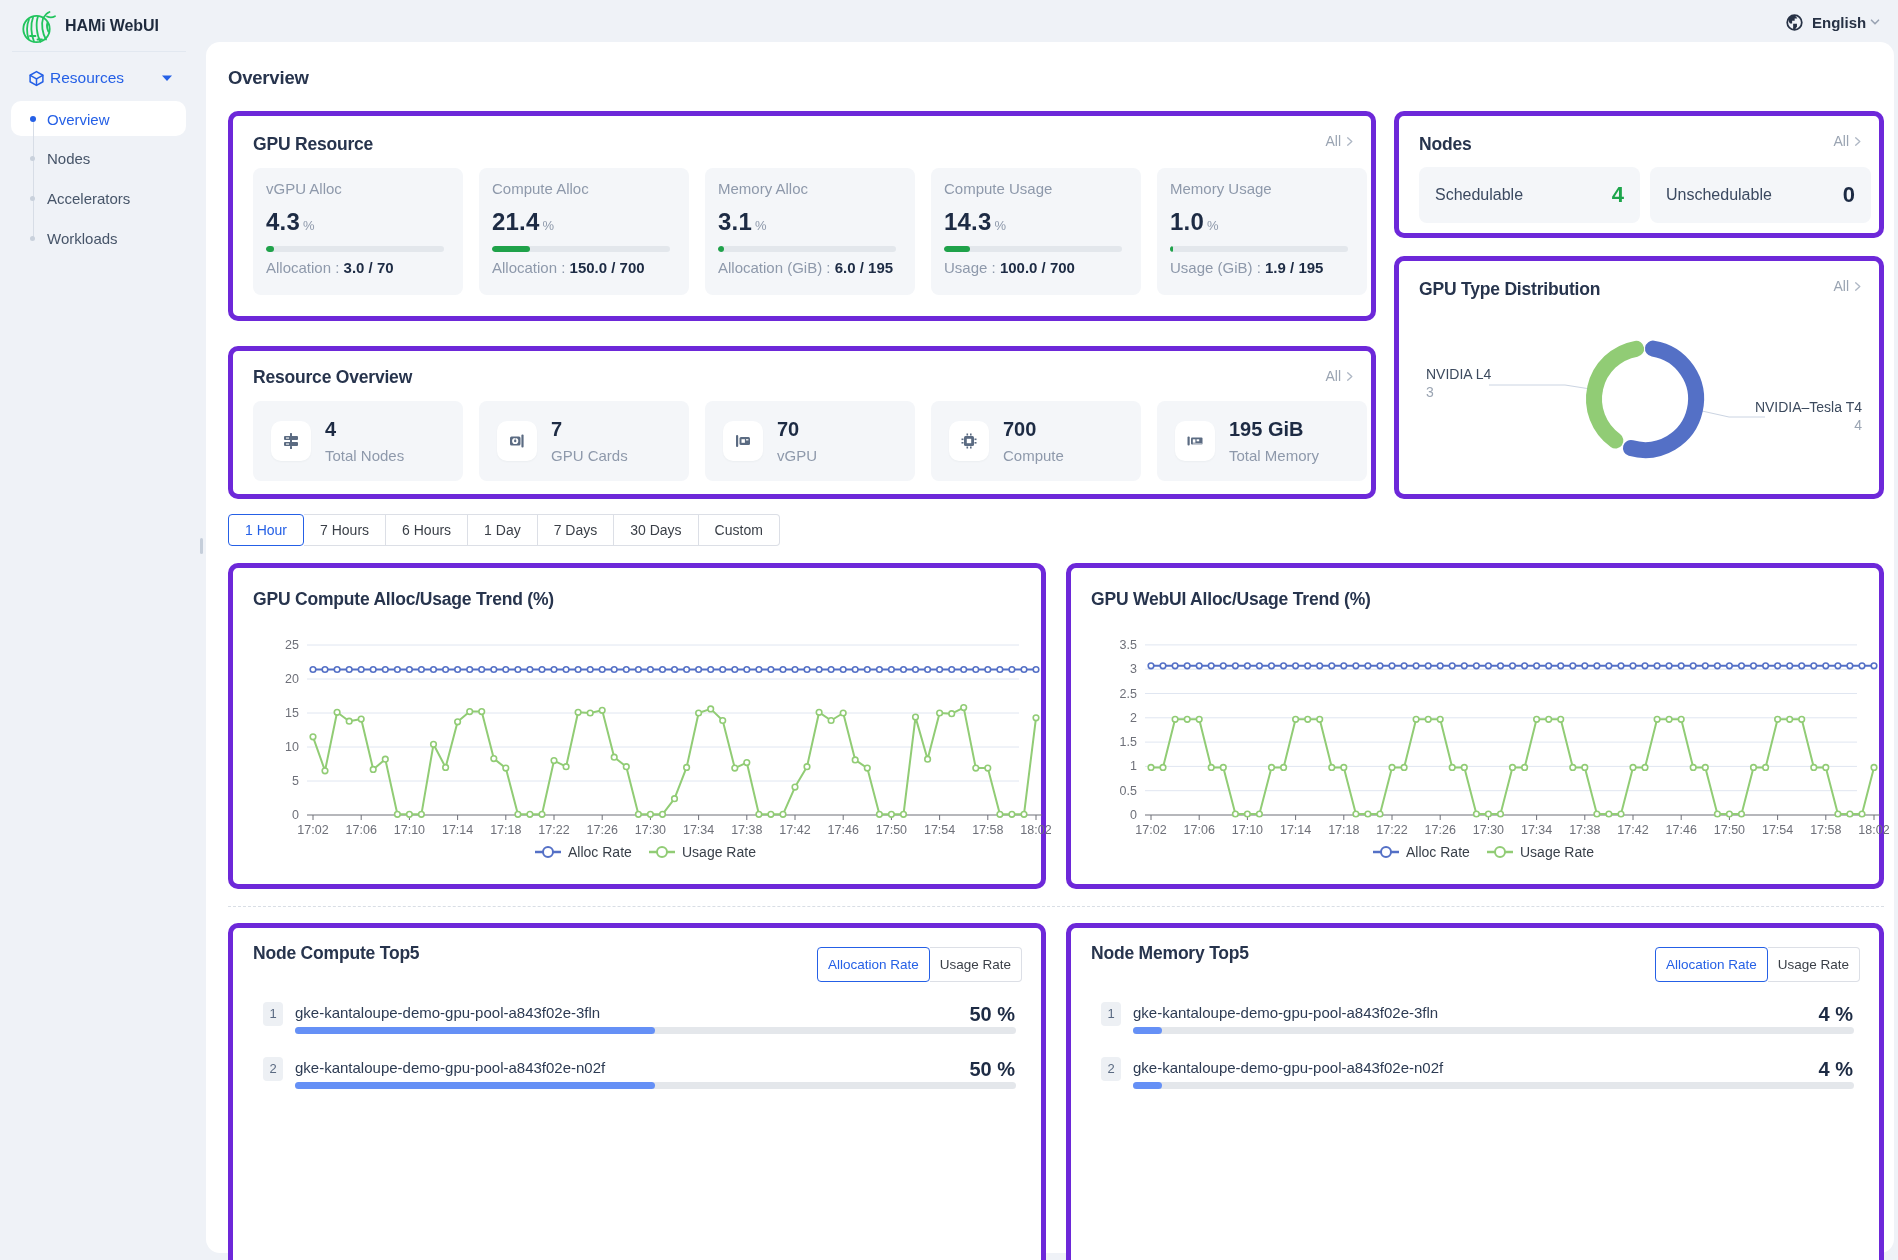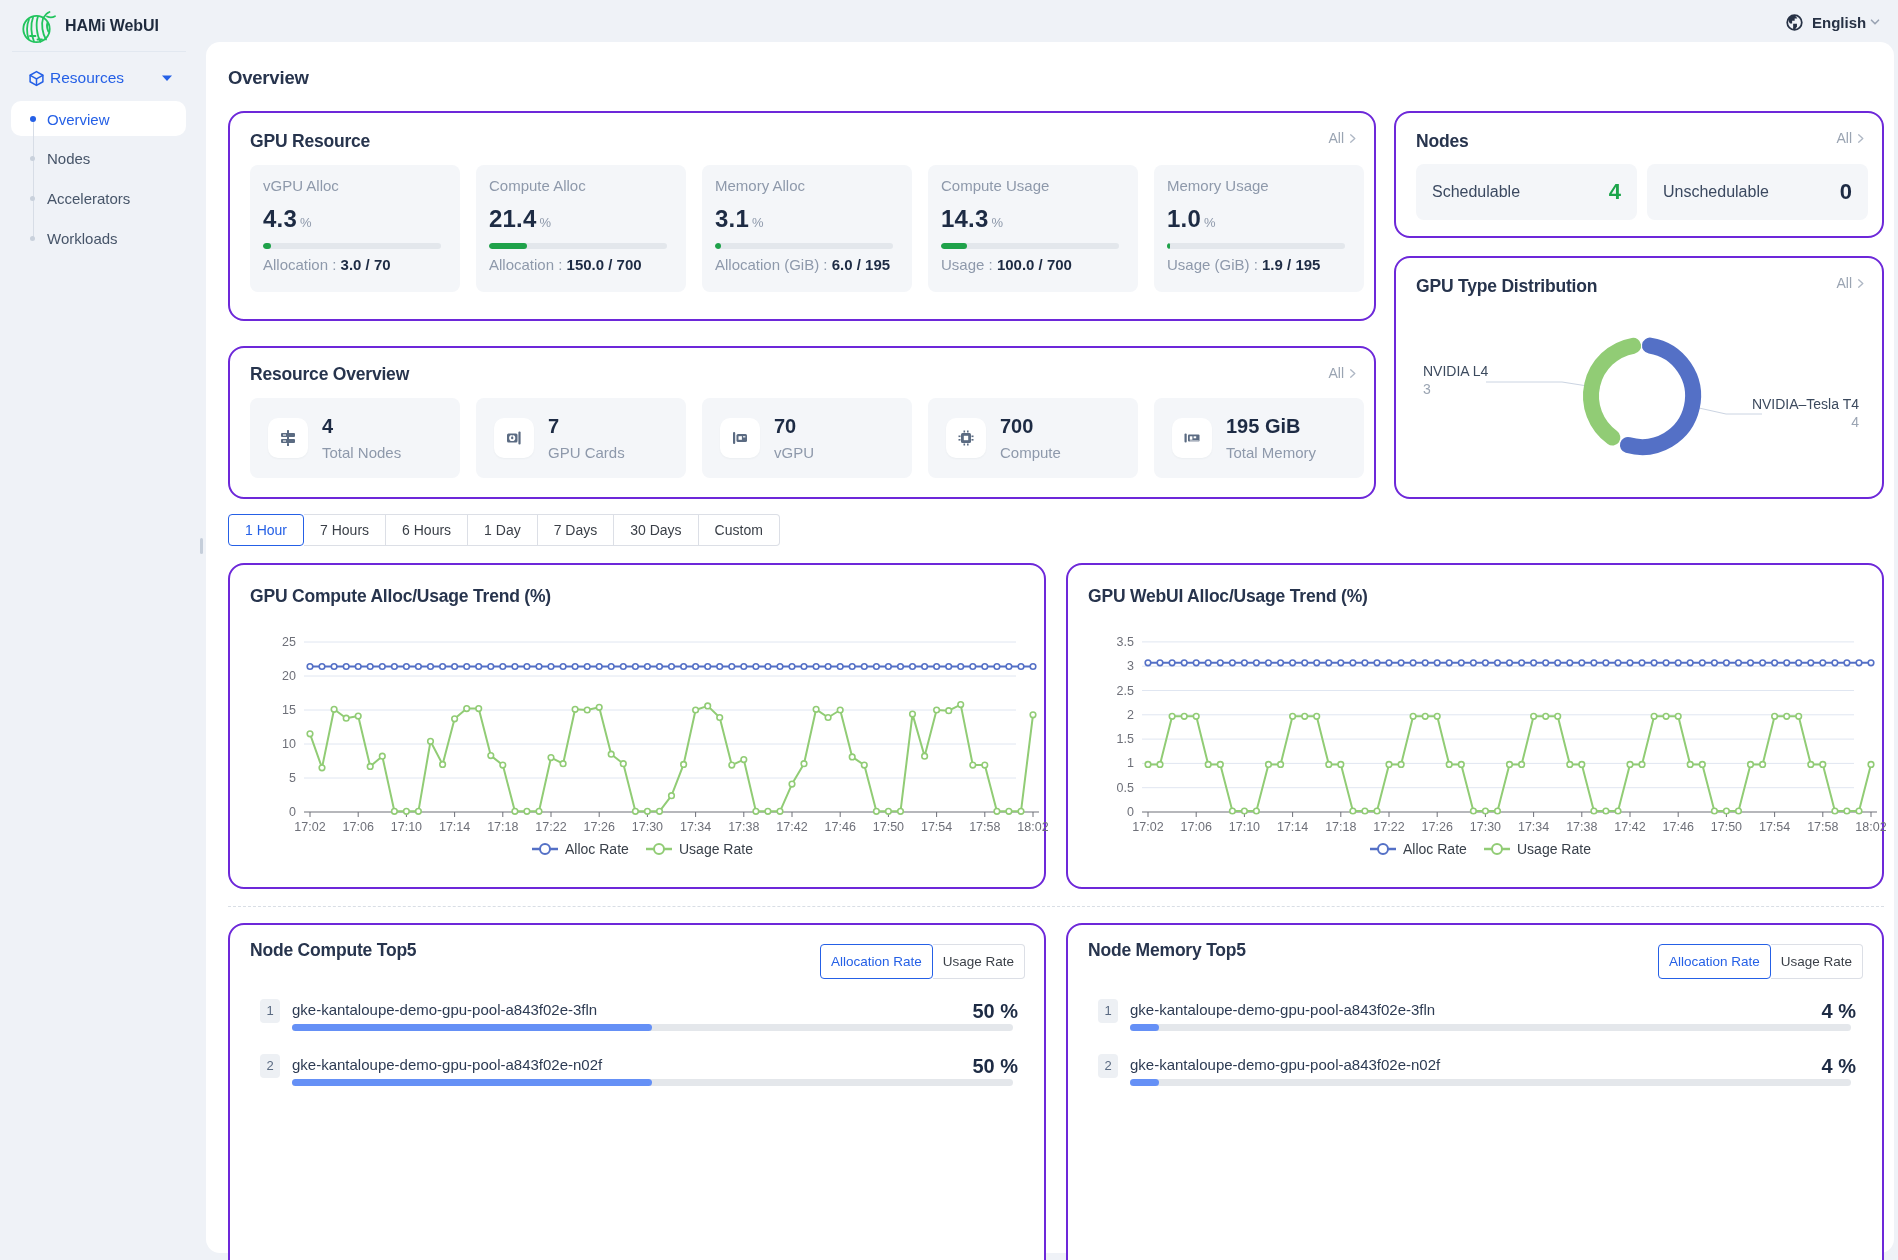--- a/index.html
+++ b/index.html
@@ -1,20 +1,20 @@
 <!DOCTYPE html>
 <html><head><meta charset="utf-8">
 <style>
 * { margin:0; padding:0; box-sizing:border-box; }
 html,body { width:1898px; height:1260px; overflow:hidden; background:#eff2f7;
   font-family:"Liberation Sans",sans-serif; }
 .abs { position:absolute; }
 #panel { position:absolute; left:206px; top:42px; width:1688px; height:1211px;
   background:#fff; border-radius:14px; }
-.card { position:absolute; background:#fff; border:2px solid #6d28d9; border-radius:16px; }
+.card { position:absolute; background:#fff; border:5px solid #6d28d9; border-radius:10px; }
 .ctitle { position:absolute; font-size:17.5px; font-weight:700; color:#27344d; transform:translateY(-50%); letter-spacing:-0.2px; }
 .alllink { position:absolute; right:16px; top:17px; font-size:14px; color:#9aa4b2; display:flex; align-items:center; }
 .stile { position:absolute; top:52px; width:210px; height:127px; background:#f4f6f9; border-radius:8px; padding:12px 13px; }
 .stlab { font-size:15px; line-height:16px; color:#8e99ab; margin-top:1px; }
 .stnum { font-size:24px; line-height:26px; font-weight:700; color:#1d2b44; margin-top:12px; letter-spacing:0.2px; }
 .stnum .pct { font-size:13px; line-height:14px; font-weight:400; color:#8e99ab; margin-left:3px; }
 .bar { width:178px; height:6px; background:#e3e7ec; border-radius:3px; margin-top:11px; overflow:hidden; }
 .fill { height:6px; background:#1fa24a; border-radius:3px; }
 .stbot { font-size:15px; line-height:17px; color:#8e99ab; margin-top:7px; }
 .stbot b { color:#1d2b44; font-weight:700; }

